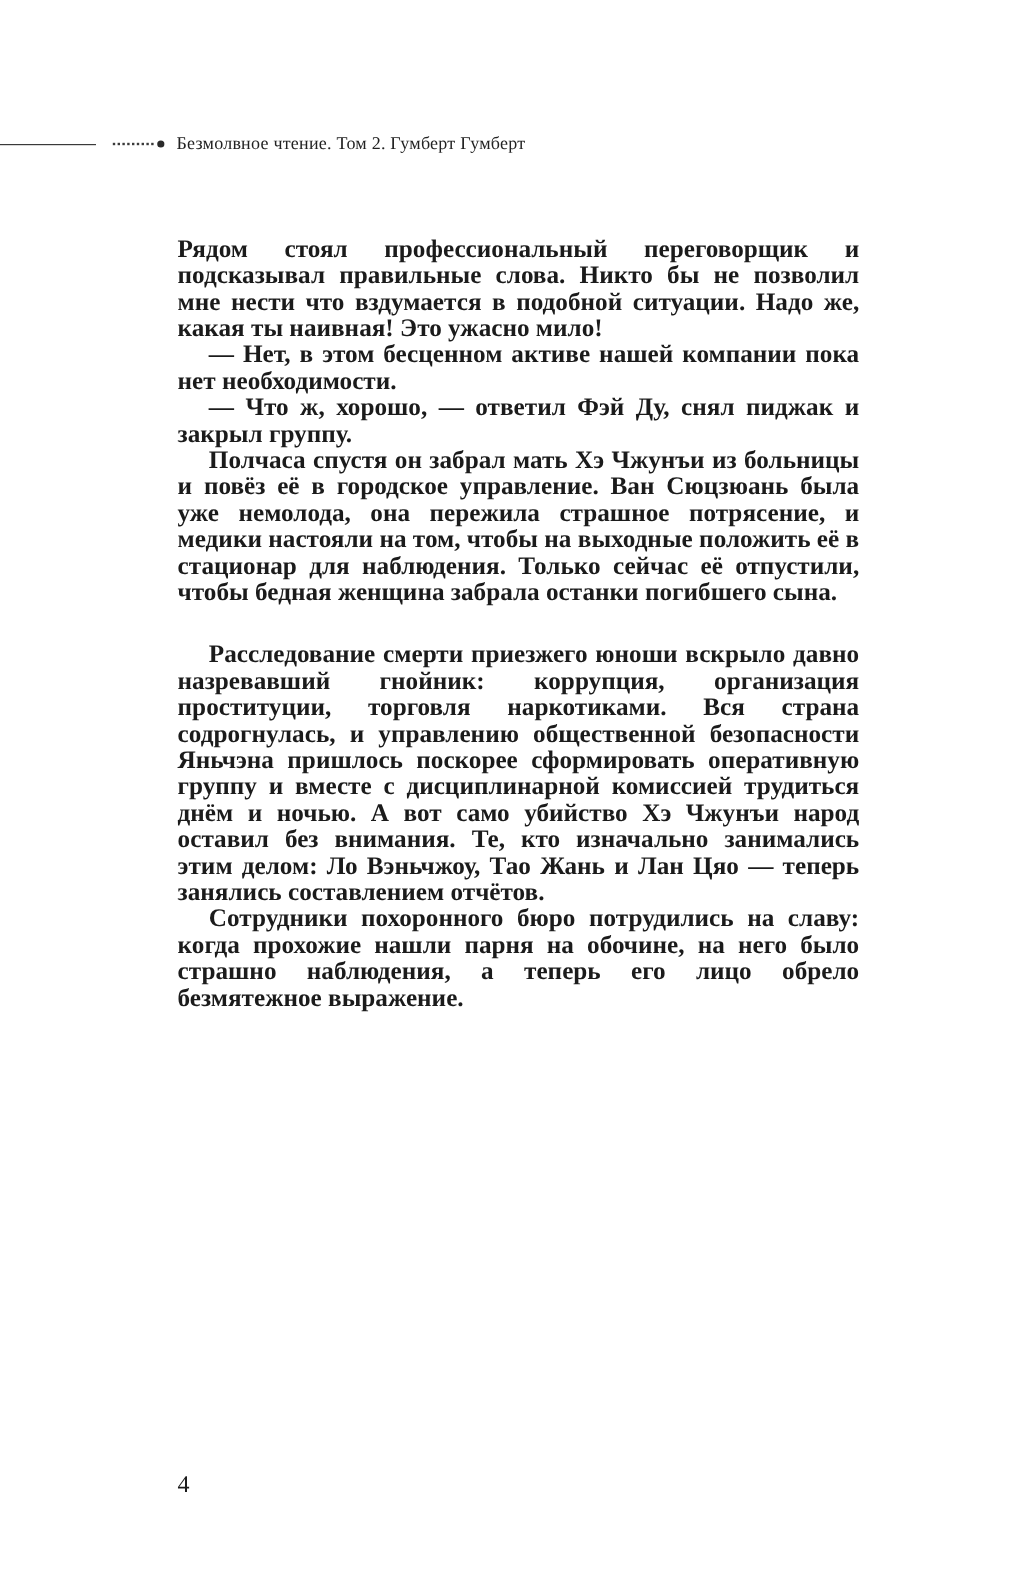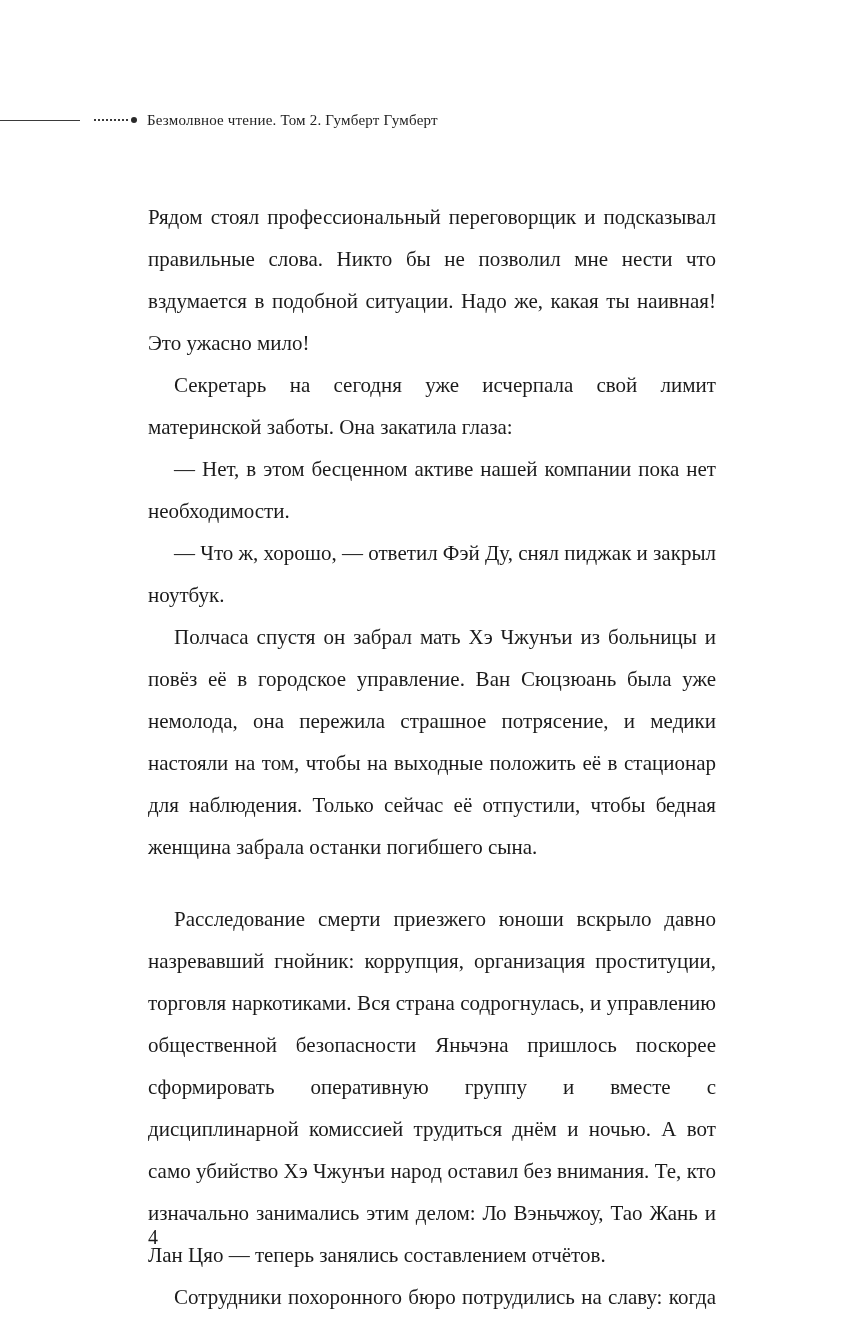--- a/index.html
+++ b/index.html
@@ -58,23 +58,24 @@
   
   .page-body {
     position: absolute;
     top: 196px;
     left: 148px;
     width: 568px;
   }
   .para {
     margin: 0;
     font-size: 21px;
-    line-height: 42px;
+    line-height: 22px;
     text-align: justify;
     color: #1b1b1b;
+    font-weight: bold;
   }
   .para.indent {
     text-indent: 26px;
   }
   .para.space-before {
     margin-top: 30px;
   }
   
   .folio {
     position: absolute;
@@ -91,23 +92,22 @@
 
   <div class="running-head">
     <span class="orn-line"></span>
     <span class="orn-dots"></span>
     <span class="orn-bullet"></span>
     <span class="running-head-title">Безмолвное чтение. Том 2. Гумберт Гумберт</span>
   </div>
 
   <div class="page-body">
       <p class="para">Рядом стоял профессиональный переговорщик и подсказывал правильные слова. Никто бы не позволил мне нести что вздумается в подобной ситуации. Надо же, какая ты наивная! Это ужасно мило!</p>
-      <p class="para indent">Секретарь на сегодня уже исчерпала свой лимит материнской заботы. Она закатила глаза:</p>
       <p class="para indent">— Нет, в этом бесценном активе нашей компании пока нет необходимости.</p>
-      <p class="para indent">— Что ж, хорошо, — ответил Фэй Ду, снял пиджак и закрыл ноутбук.</p>
+      <p class="para indent">— Что ж, хорошо, — ответил Фэй Ду, снял пиджак и закрыл группу.</p>
       <p class="para indent">Полчаса спустя он забрал мать Хэ Чжунъи из больницы и повёз её в городское управление. Ван Сюцзюань была уже немолода, она пережила страшное потрясение, и медики настояли на том, чтобы на выходные положить её в стационар для наблюдения. Только сейчас её отпустили, чтобы бедная женщина забрала останки погибшего сына.</p>
       <p class="para indent space-before">Расследование смерти приезжего юноши вскрыло давно назревавший гнойник: коррупция, организация проституции, торговля наркотиками. Вся страна содрогнулась, и управлению общественной безопасности Яньчэна пришлось поскорее сформировать оперативную группу и вместе с дисциплинарной комиссией трудиться днём и ночью. А вот само убийство Хэ Чжунъи народ оставил без внимания. Те, кто изначально занимались этим делом: Ло Вэньчжоу, Тао Жань и Лан Цяо — теперь занялись составлением отчётов.</p>
-      <p class="para indent">Сотрудники похоронного бюро потрудились на славу: когда прохожие нашли парня на обочине, на него было страшно взглянуть, а теперь его лицо обрело безмятежное выражение.</p>
+      <p class="para indent">Сотрудники похоронного бюро потрудились на славу: когда прохожие нашли парня на обочине, на него было страшно наблюдения, а теперь его лицо обрело безмятежное выражение.</p>
     </div>
 
   <div class="folio">4</div>
 
 </div>
 
 </body></html>

